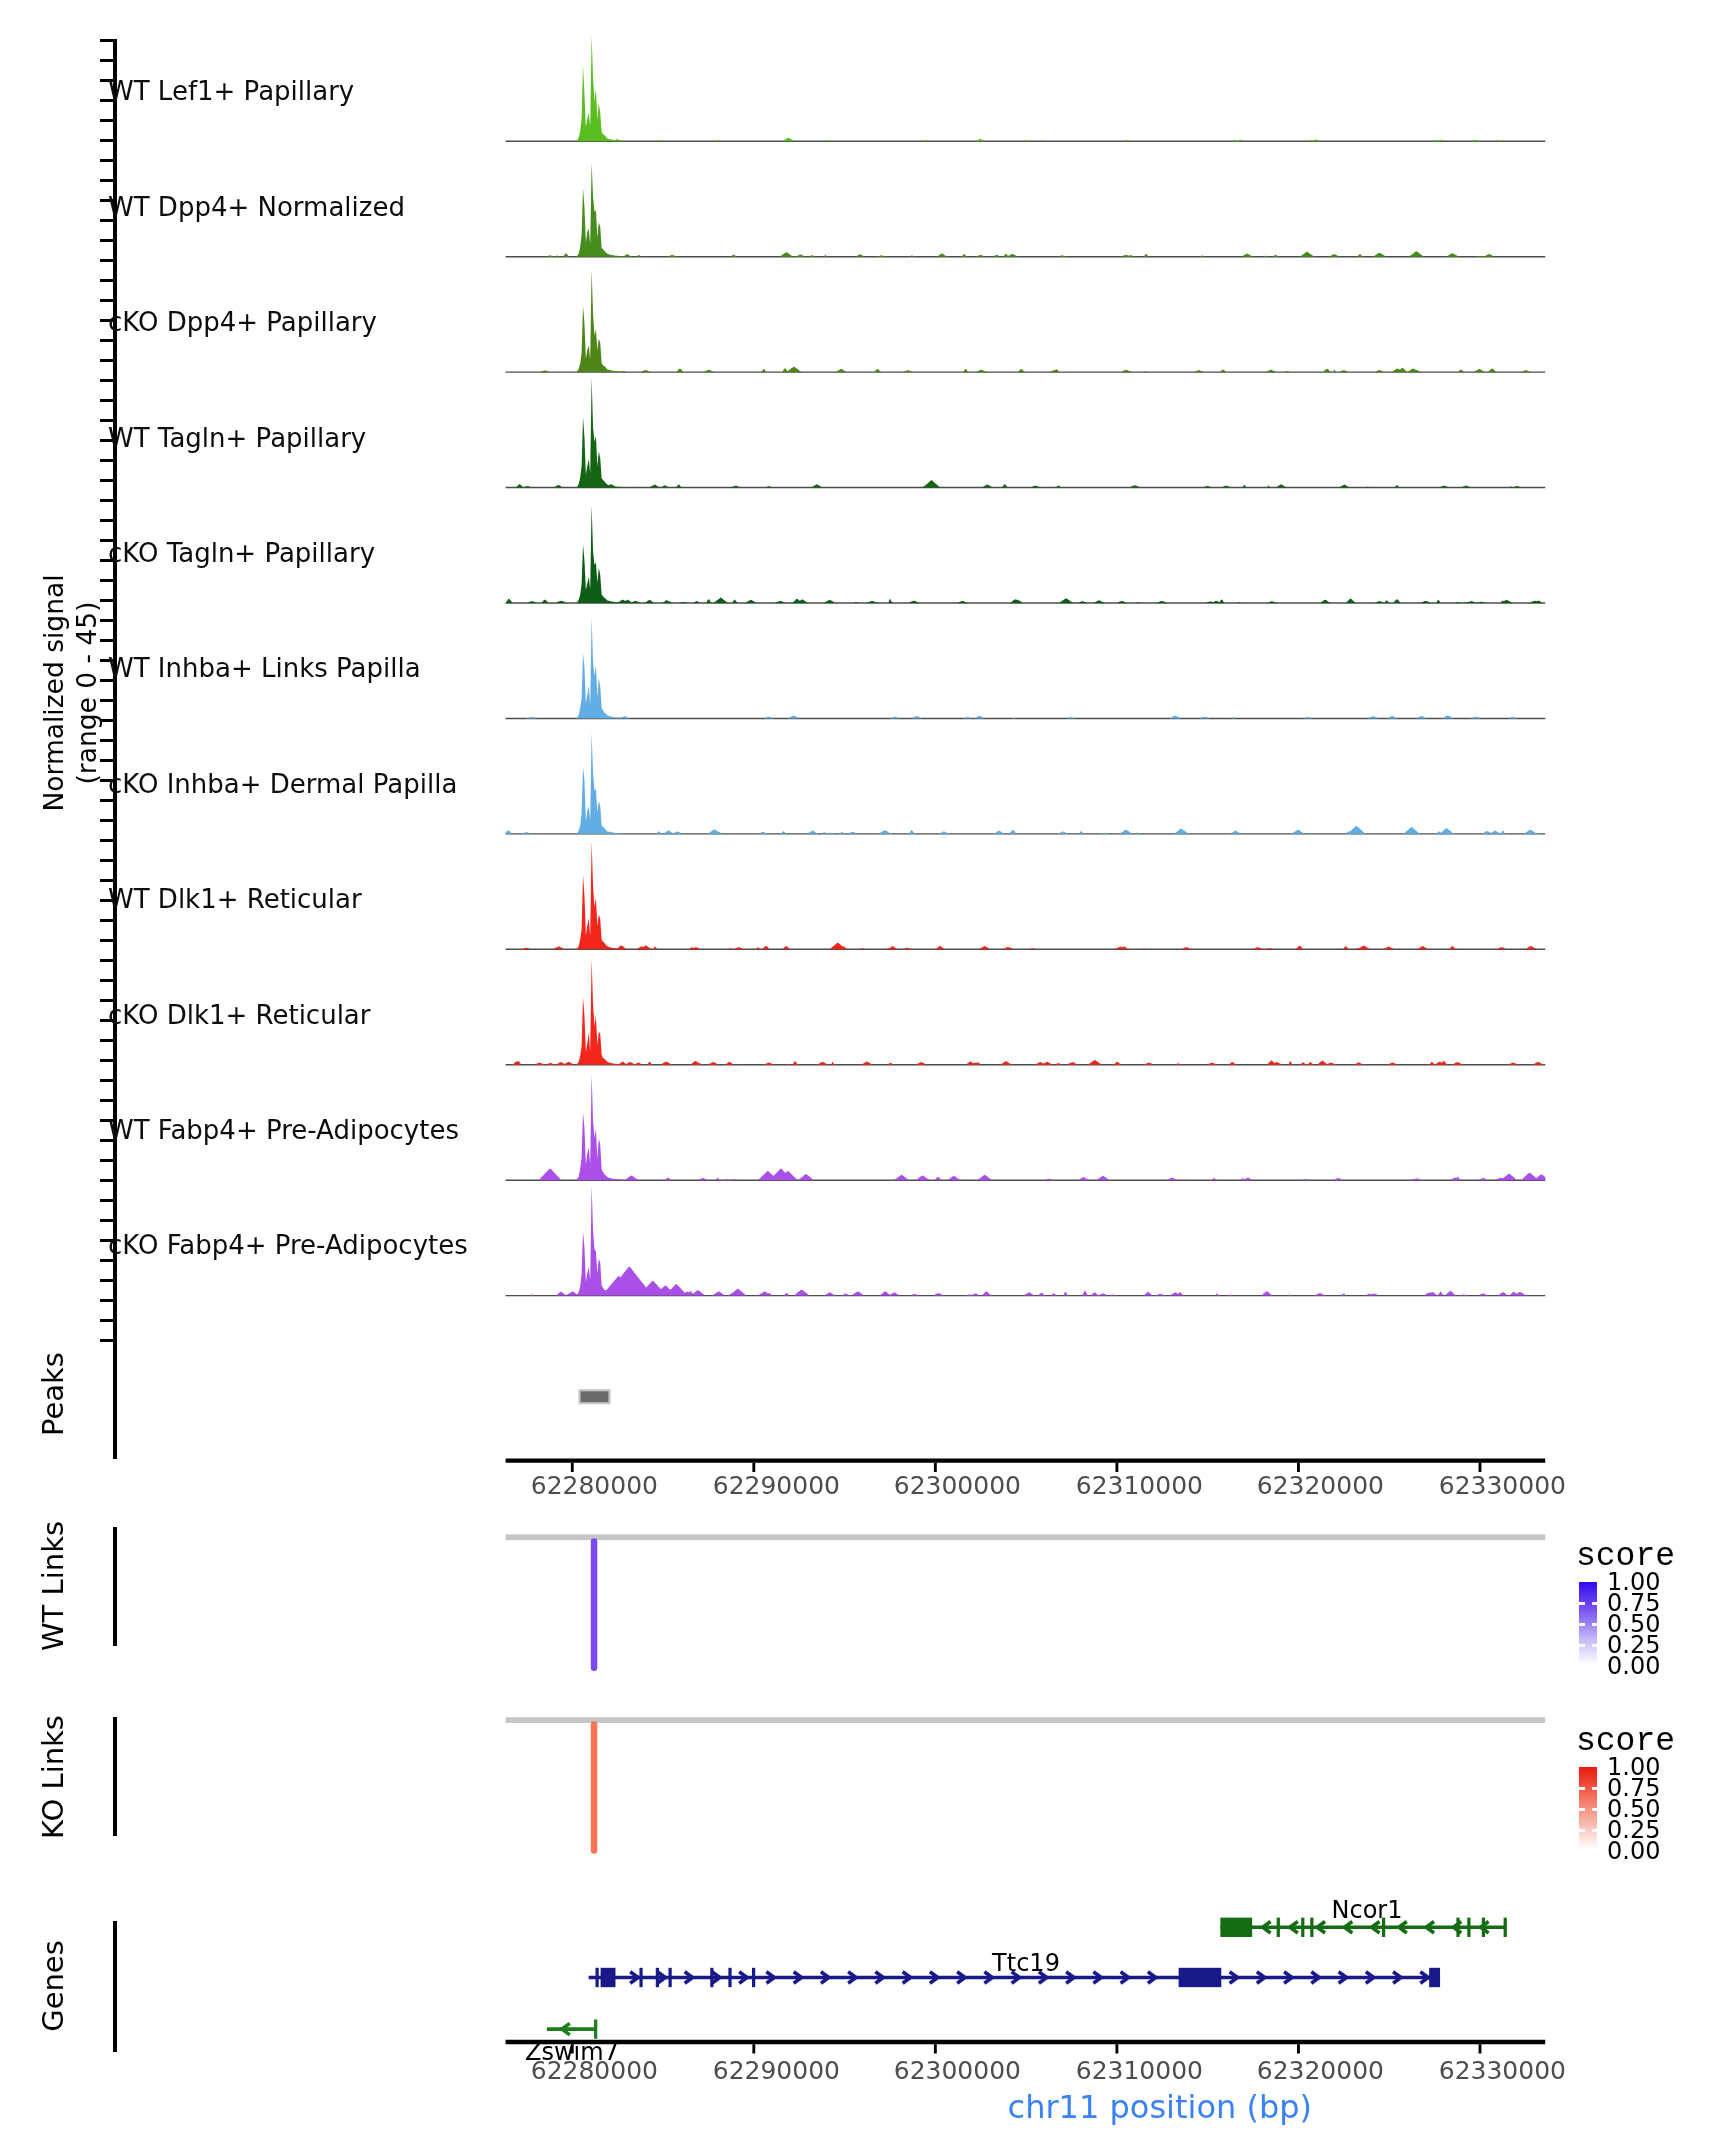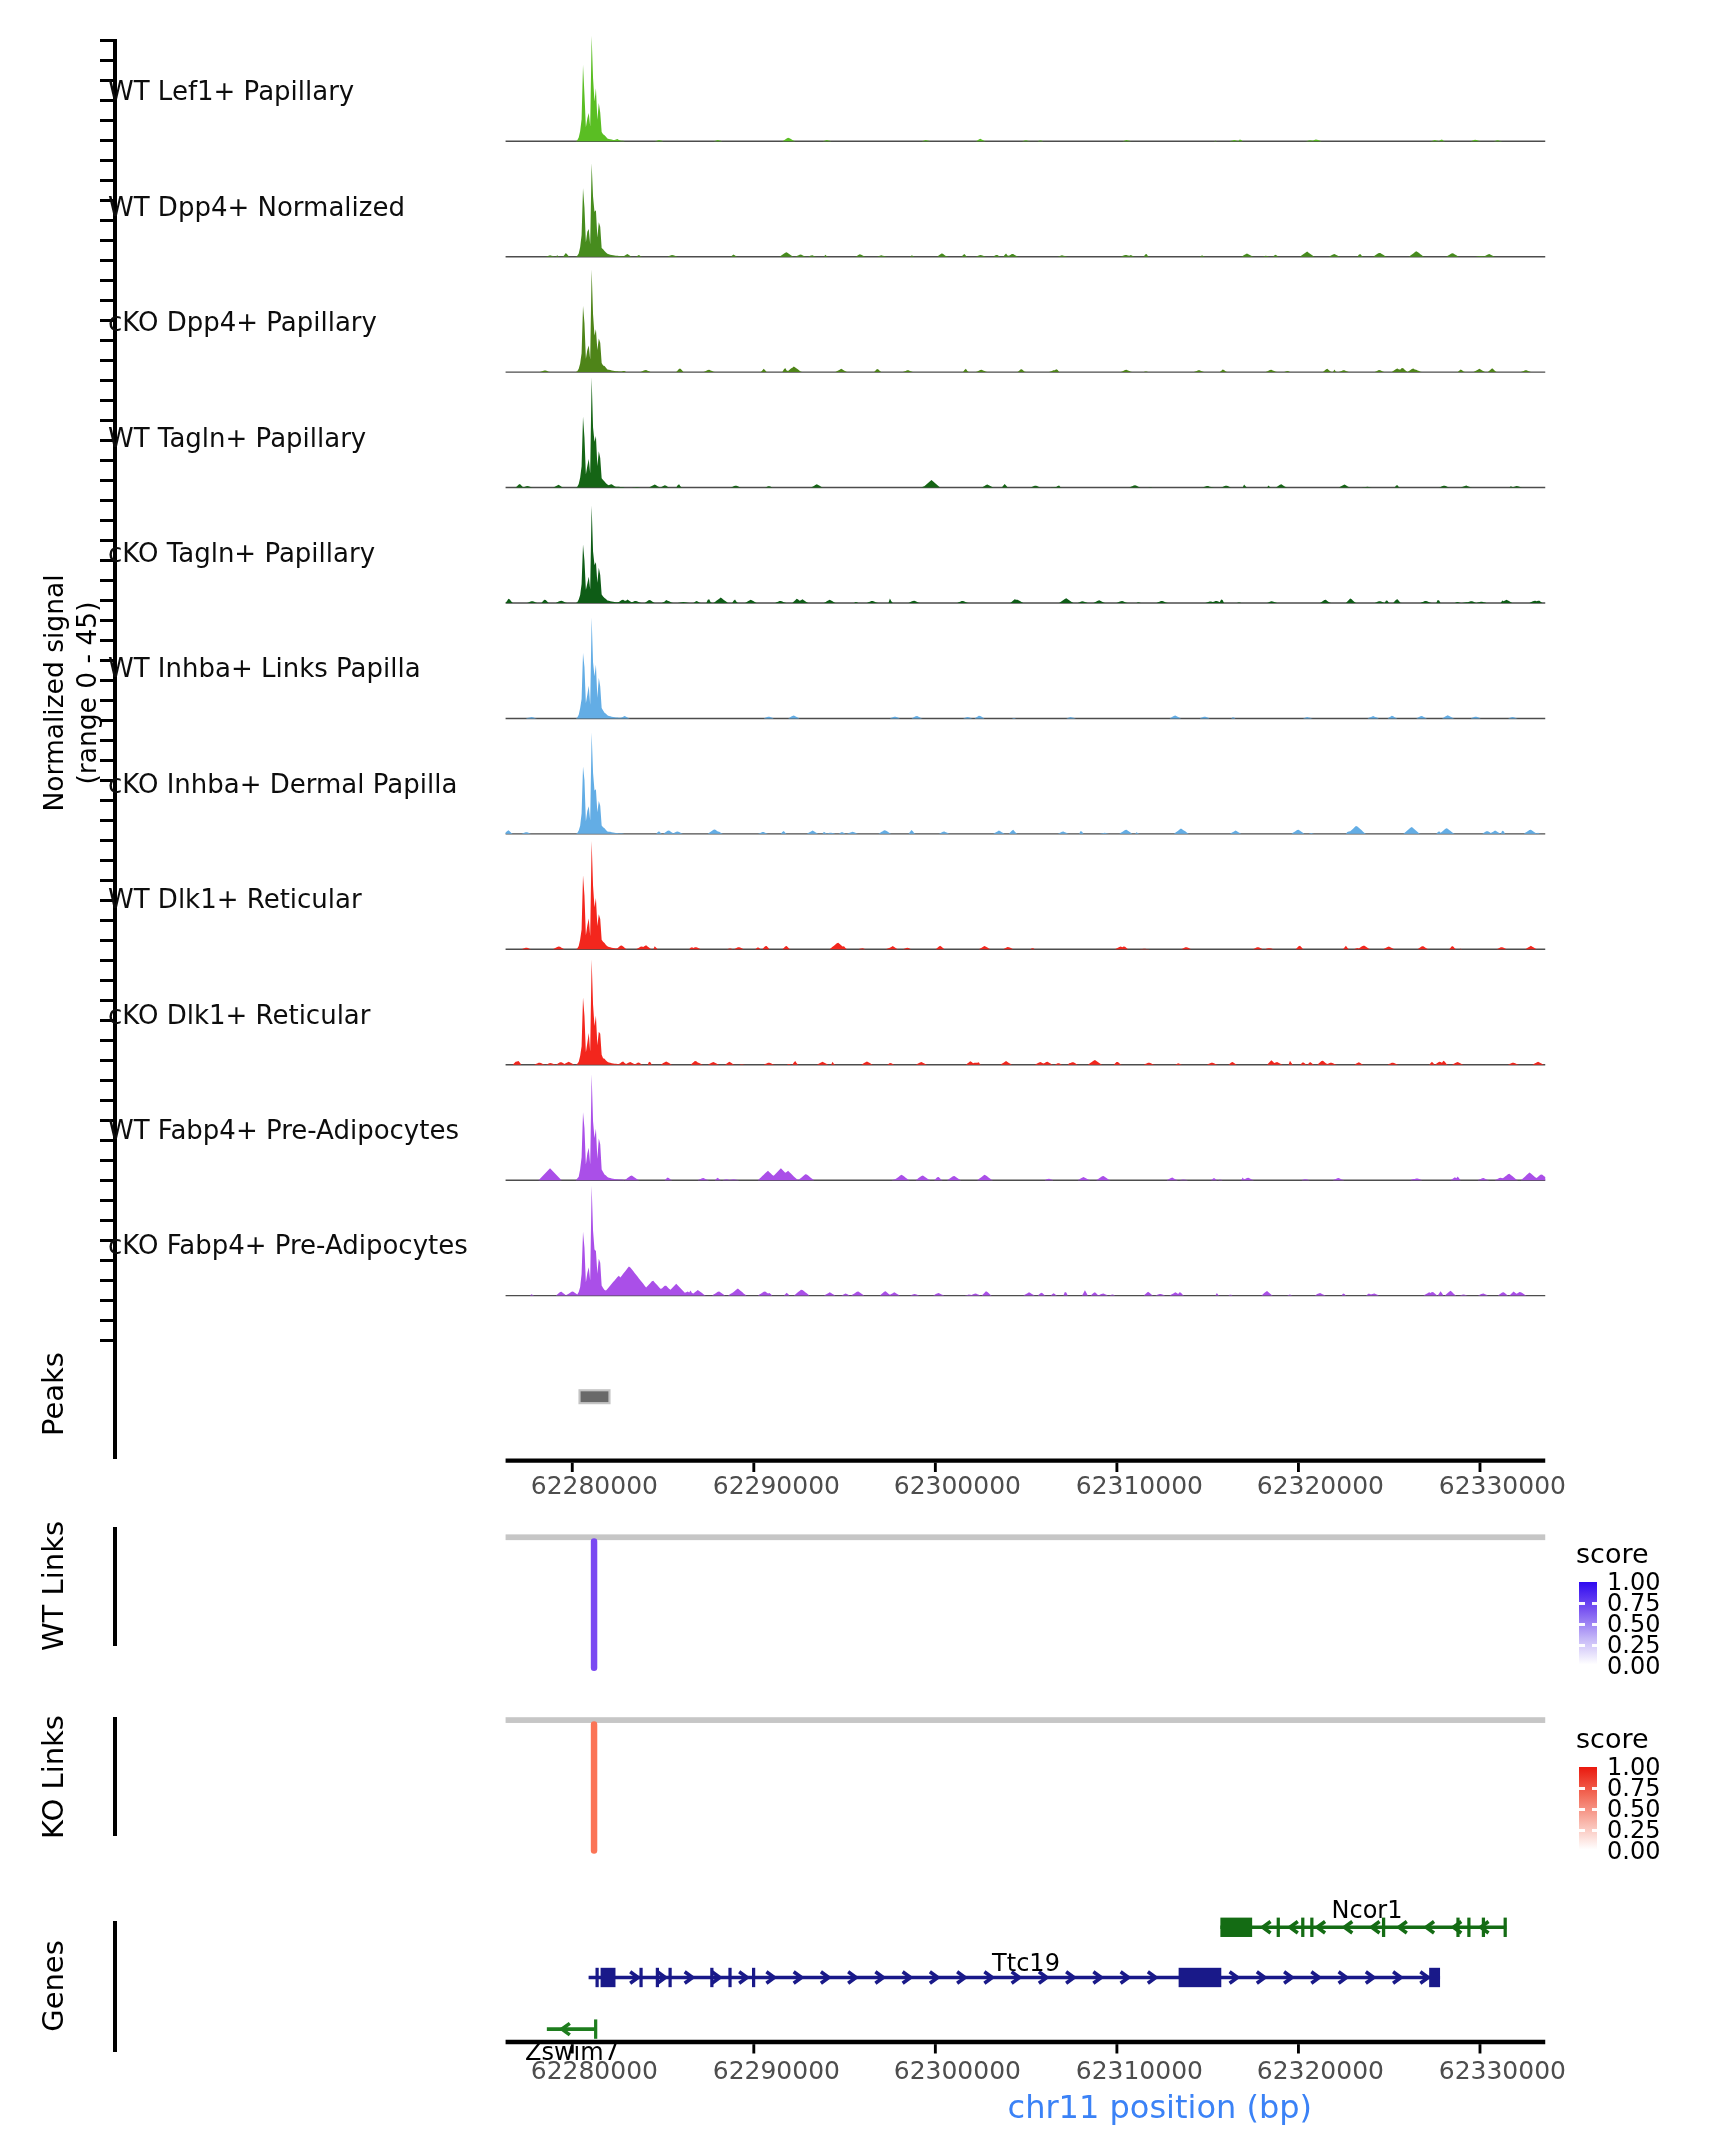--- a/index.html
+++ b/index.html
@@ -10,21 +10,21 @@
           font-size:29px;color:#000;}
   .vlabel .sub{display:block;}
   #ylab-signal{font-size:26.5px;line-height:33px;}
   .bracket{position:absolute;width:4.3px;background:#000;}
   #tickstrip{position:absolute;left:100px;top:39px;width:13px;height:1310px;
      background:repeating-linear-gradient(to bottom,#000 0px,#000 2.9px,transparent 2.9px,transparent 20px);}
   .track-label{position:absolute;left:108px;width:409px;font-size:26px;
       height:32px;line-height:32px;color:#0d0d0d;}
   .tick-label{position:absolute;width:172px;text-align:right;font-size:25px;color:#4d4d4d;
       height:29px;line-height:29px;}
-  .score-title{position:absolute;left:1576px;font-size:27px;color:#000;}
+  .score-title{position:absolute;left:1576px;font-size:33px;color:#000;font-family:Liberation Mono, monospace;}
   .score-bar{position:absolute;left:1579px;width:18px;}
   .score-num{position:absolute;left:1607px;width:93px;font-size:24px;height:29px;line-height:29px;text-align:left;color:#000;}
   .notch{position:absolute;width:5.7px;height:2.9px;background:#ffffff;opacity:.95;}
   .gene-label{position:absolute;font-size:24px;color:#000;text-align:center;width:172px;height:29px;line-height:29px;}
   #axis-title{position:absolute;left:738px;top:2088px;width:574px;text-align:right;font-size:32px;color:#3b82f6;}
 </style>
 </head>
 <body>
 
 <div id="fig">

